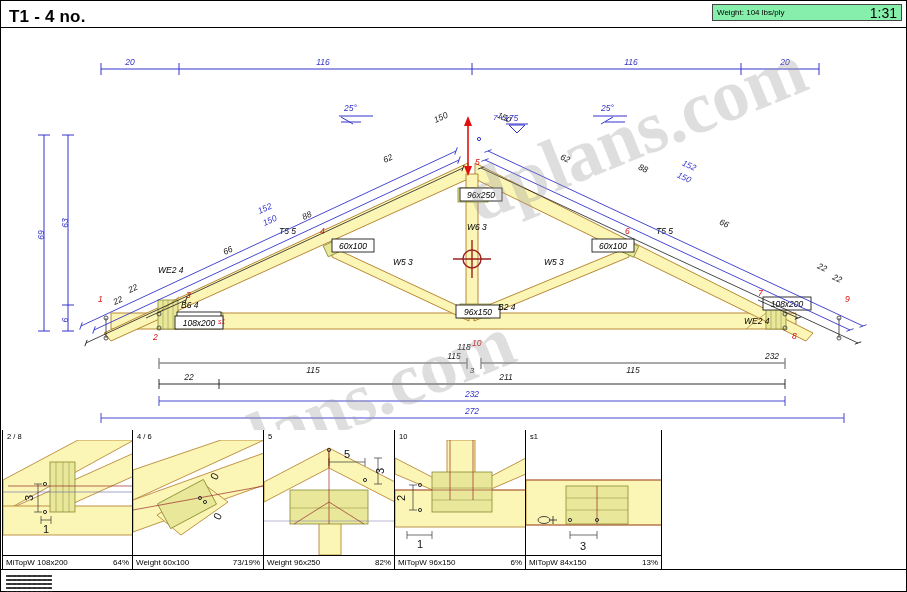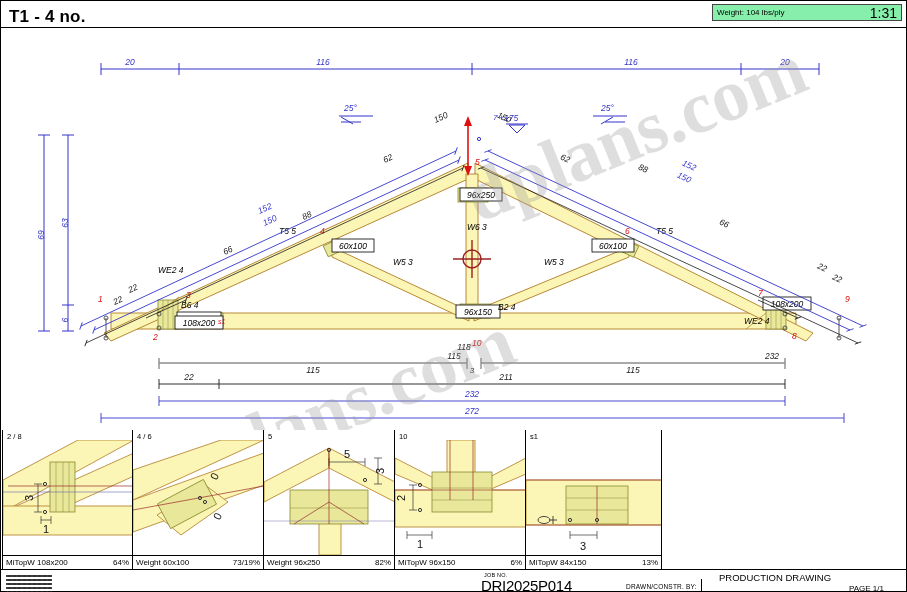--- a/index.html
+++ b/index.html
@@ -483,22 +483,14 @@
       </svg>
       <div class="dfoot">
         <span>MiTopW 84x150</span>
         <span>13%</span>
       </div>
     </div>
   </div>
 
   <div id="tb-rule-a"></div>
   <div id="qr"></div>
-  <div id="tb">
-    <span class="lbl-job">JOB NO.</span>
-    <span class="val-job">DRI2025P014</span>
-    <span class="lbl-drawn">DRAWN/CONSTR. BY:</span>
-    <span class="sep"></span>
-    <span class="val-prod">PRODUCTION DRAWING</span>
-    <span class="val-page">PAGE 1/1</span>
-  </div>
 
 </div>
 
 </body></html>

